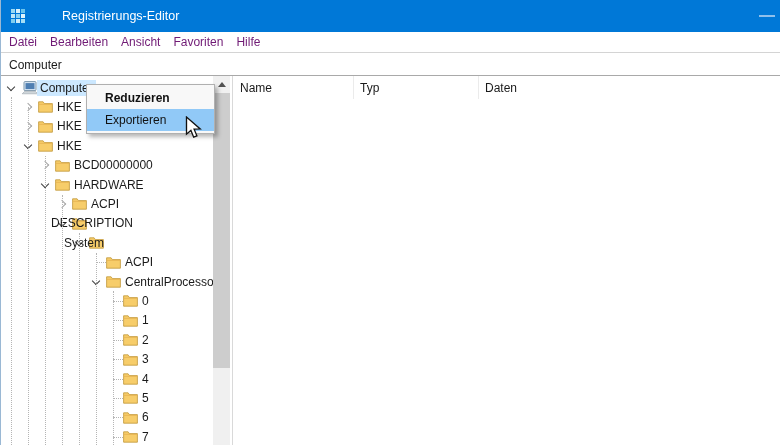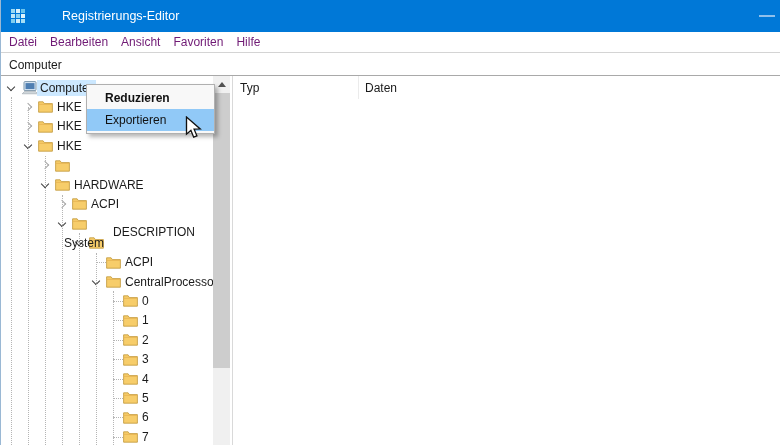--- a/index.html
+++ b/index.html
@@ -124,20 +124,23 @@
           <path d="M0.6 4.4 h13.8" stroke="#e6b654" stroke-width="0.9"></path>
         </svg></span>
       <div class="tree-row" style="top: 60.2px; left: 0px; padding-left: 53px;">
         <span class="tree-label">HKE</span>
       </div>
       <span class="chev collapsed" style="left: 41px; top: 86.1px;"></span>
       <span class="t-icon" style="left: 54px; top: 82.6px;"><svg width="15" height="13" viewBox="0 0 15 13">
           <path d="M0.6 1.8 h4.5 l1.3 1.8 h8 v8.6 h-13.8 z" fill="#f7cd6a" stroke="#c0973a" stroke-width="0.8"></path>
           <path d="M0.6 4.4 h13.8" stroke="#e6b654" stroke-width="0.9"></path>
         </svg></span>
+      <div class="tree-row" style="top: 79.6px; left: 0px; padding-left: 70px;">
+        <span class="tree-label">BCD00000000</span>
+      </div>
       <span class="chev expanded" style="left: 41px; top: 105px;"></span>
       <span class="t-icon" style="left: 54px; top: 102px;"><svg width="15" height="13" viewBox="0 0 15 13">
           <path d="M0.6 1.8 h4.5 l1.3 1.8 h8 v8.6 h-13.8 z" fill="#f7cd6a" stroke="#c0973a" stroke-width="0.8"></path>
           <path d="M0.6 4.4 h13.8" stroke="#e6b654" stroke-width="0.9"></path>
         </svg></span>
       <div class="tree-row" style="top: 99px; left: 0px; padding-left: 70px;">
         <span class="tree-label">HARDWARE</span>
       </div>
       <span class="chev collapsed" style="left: 58px; top: 124.9px;"></span>
       <span class="t-icon" style="left: 71px; top: 121.4px;"><svg width="15" height="13" viewBox="0 0 15 13">
@@ -145,21 +148,21 @@
           <path d="M0.6 4.4 h13.8" stroke="#e6b654" stroke-width="0.9"></path>
         </svg></span>
       <div class="tree-row" style="top: 118.4px; left: 0px; padding-left: 87px;">
         <span class="tree-label">ACPI</span>
       </div>
       <span class="chev expanded" style="left: 58px; top: 143.8px;"></span>
       <span class="t-icon" style="left: 71px; top: 140.8px;"><svg width="15" height="13" viewBox="0 0 15 13">
           <path d="M0.6 1.8 h4.5 l1.3 1.8 h8 v8.6 h-13.8 z" fill="#f7cd6a" stroke="#c0973a" stroke-width="0.8"></path>
           <path d="M0.6 4.4 h13.8" stroke="#e6b654" stroke-width="0.9"></path>
         </svg></span>
-      <div class="tree-row" style="top: 137.8px; left: 0px; padding-left: 109px; margin-top: 9px;">
+      <div class="tree-row" style="top: 137.8px; left: 0px; padding-left: 47px;">
         <span class="tree-label">DESCRIPTION</span>
       </div>
       <span class="chev expanded" style="left: 75px; top: 163.2px;"></span>
       <span class="t-icon" style="left: 88px; top: 160.2px;"><svg width="15" height="13" viewBox="0 0 15 13">
           <path d="M0.6 1.8 h4.5 l1.3 1.8 h8 v8.6 h-13.8 z" fill="#f7cd6a" stroke="#c0973a" stroke-width="0.8"></path>
           <path d="M0.6 4.4 h13.8" stroke="#e6b654" stroke-width="0.9"></path>
         </svg></span>
       <div class="tree-row" style="top: 157.2px; left: 0px; padding-left: 60px;">
         <span class="tree-label">System</span>
       </div>
@@ -256,20 +259,21 @@
     <div class="up">
         <span class="tri"></span>
       </div>
     <div class="thumb"></div>
   </div>
 
   <div class="pane-sep"></div>
 
   <div class="list-pane">
     <div class="list-header" id="cols">
+        <div class="col" style="width: 120px;">Name</div>
         <div class="col" style="width: 125px;">Typ</div>
         <div class="col" style="width: 300px;">Daten</div>
       </div>
   </div>
 
   <div class="context-menu" id="cmenu">
       <div class="cm-item default-bold">Reduzieren</div>
       <div class="cm-item highlighted">Exportieren</div>
     </div>
 

